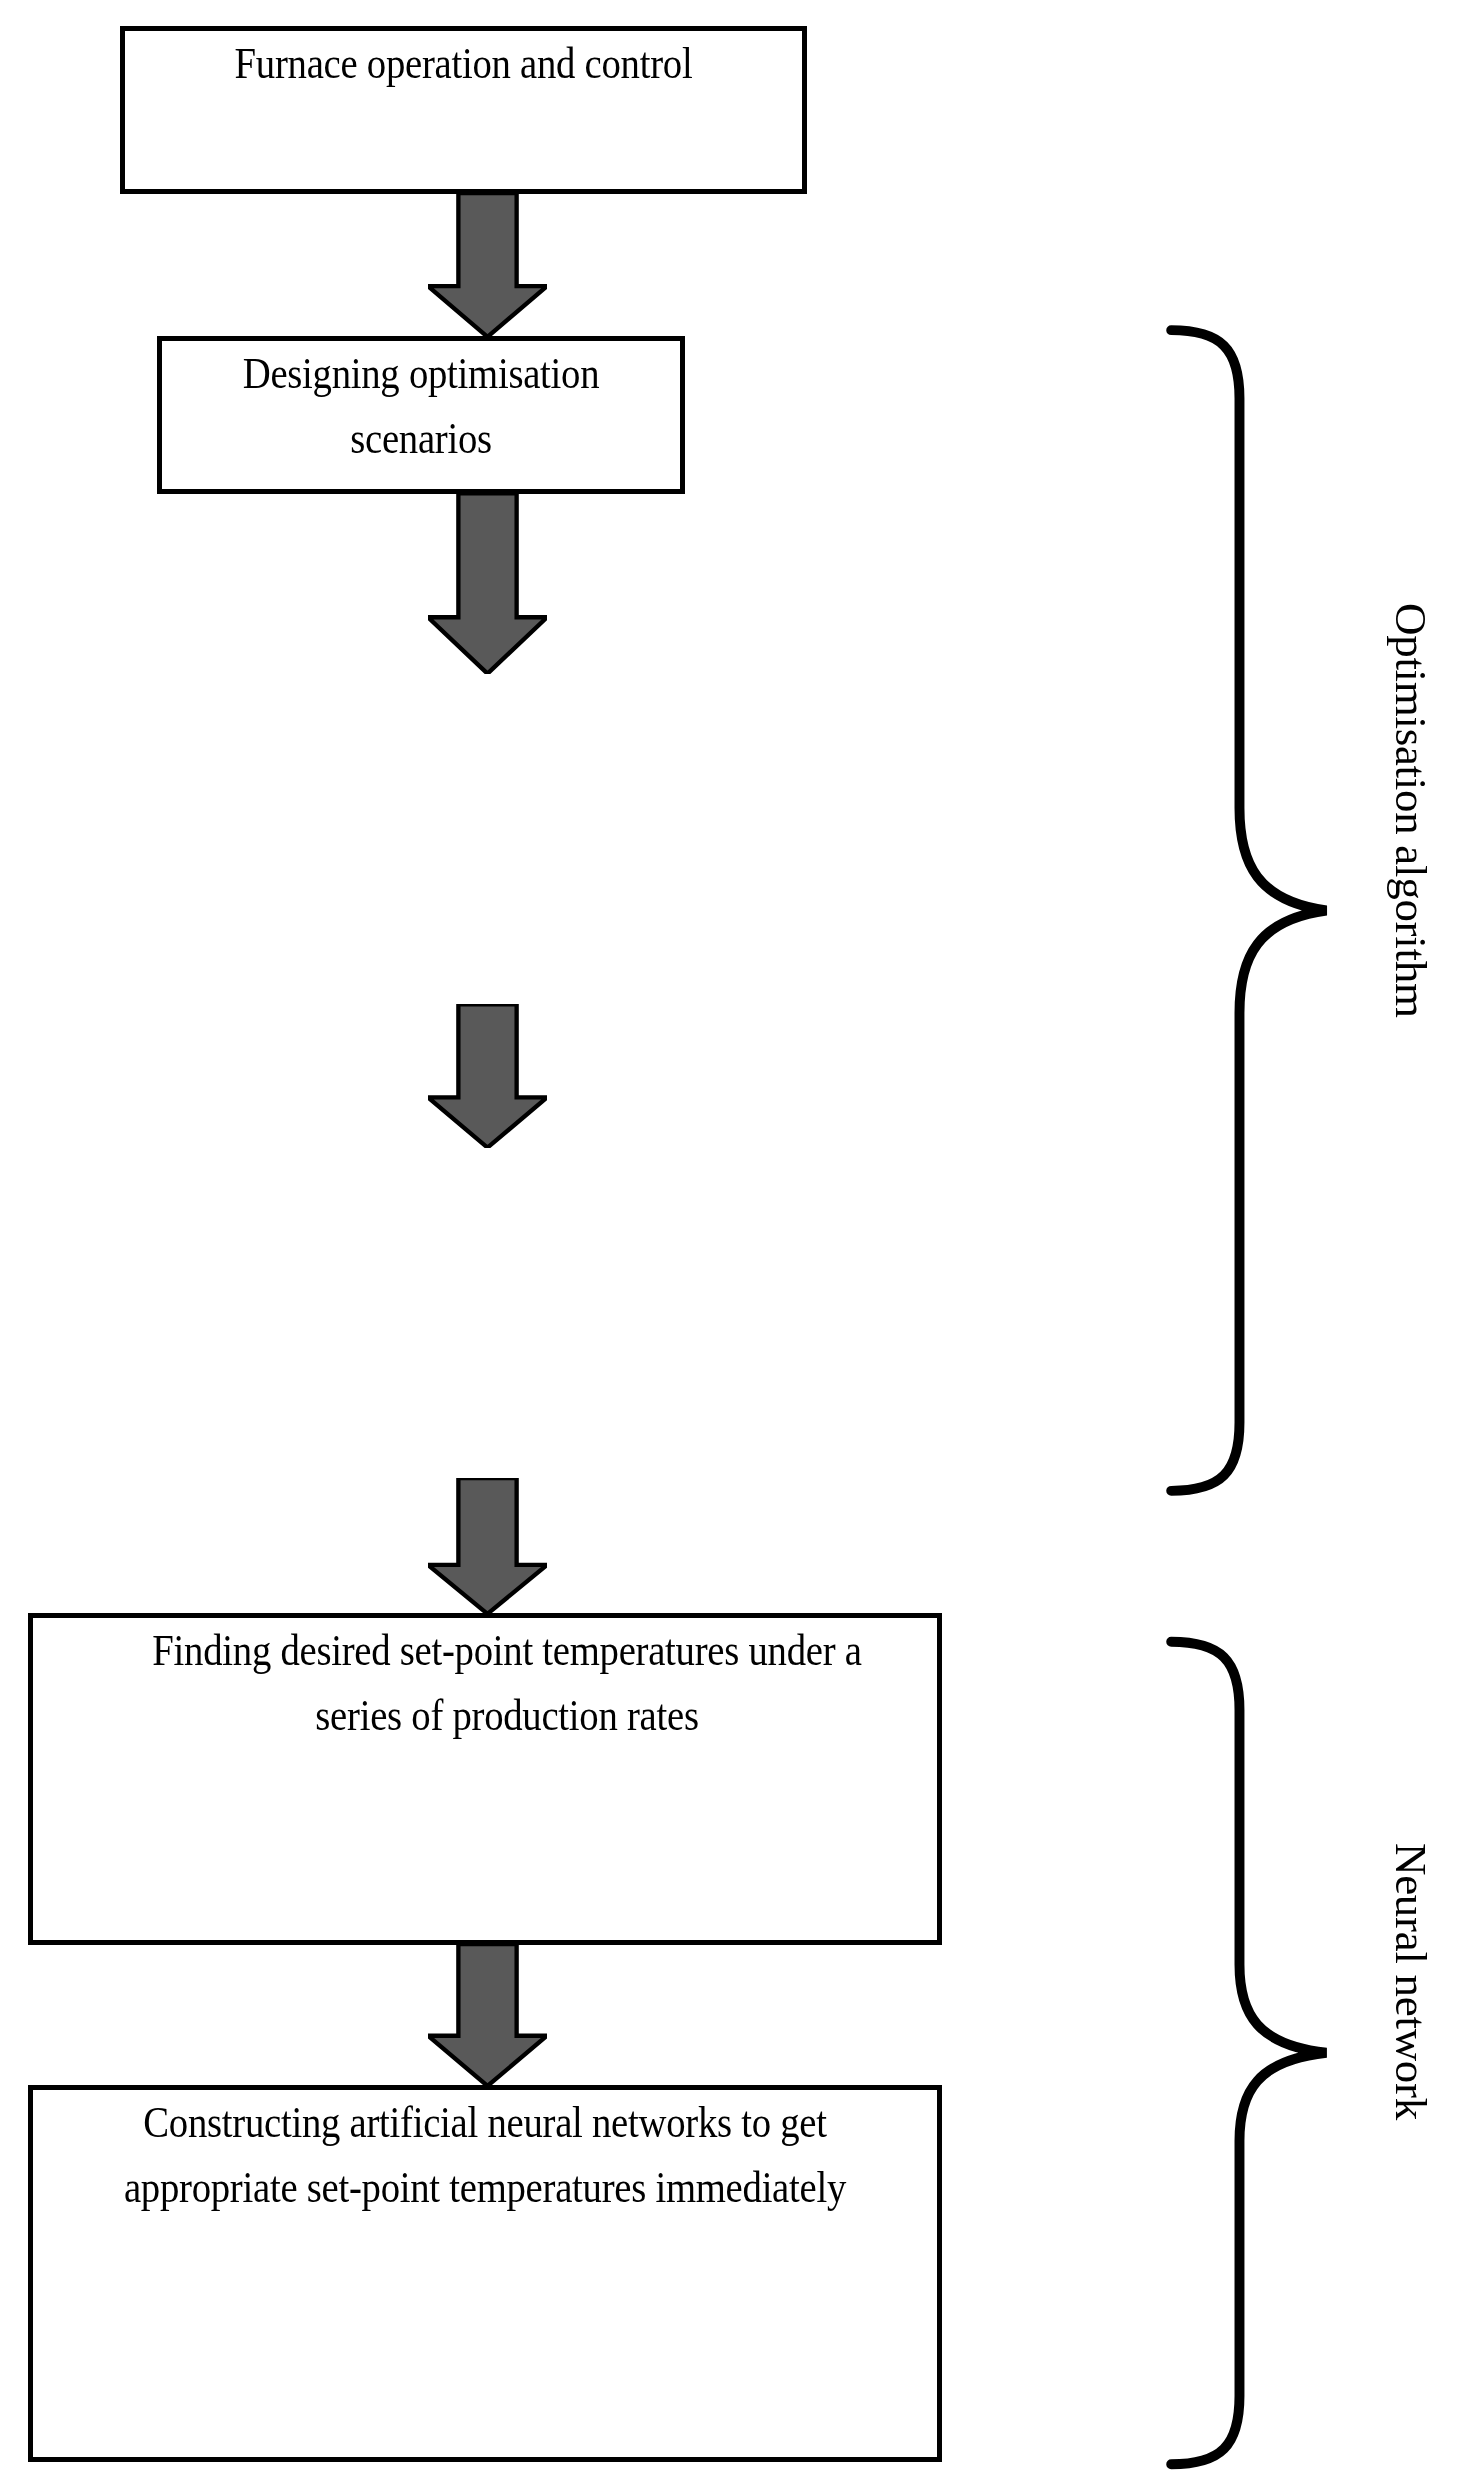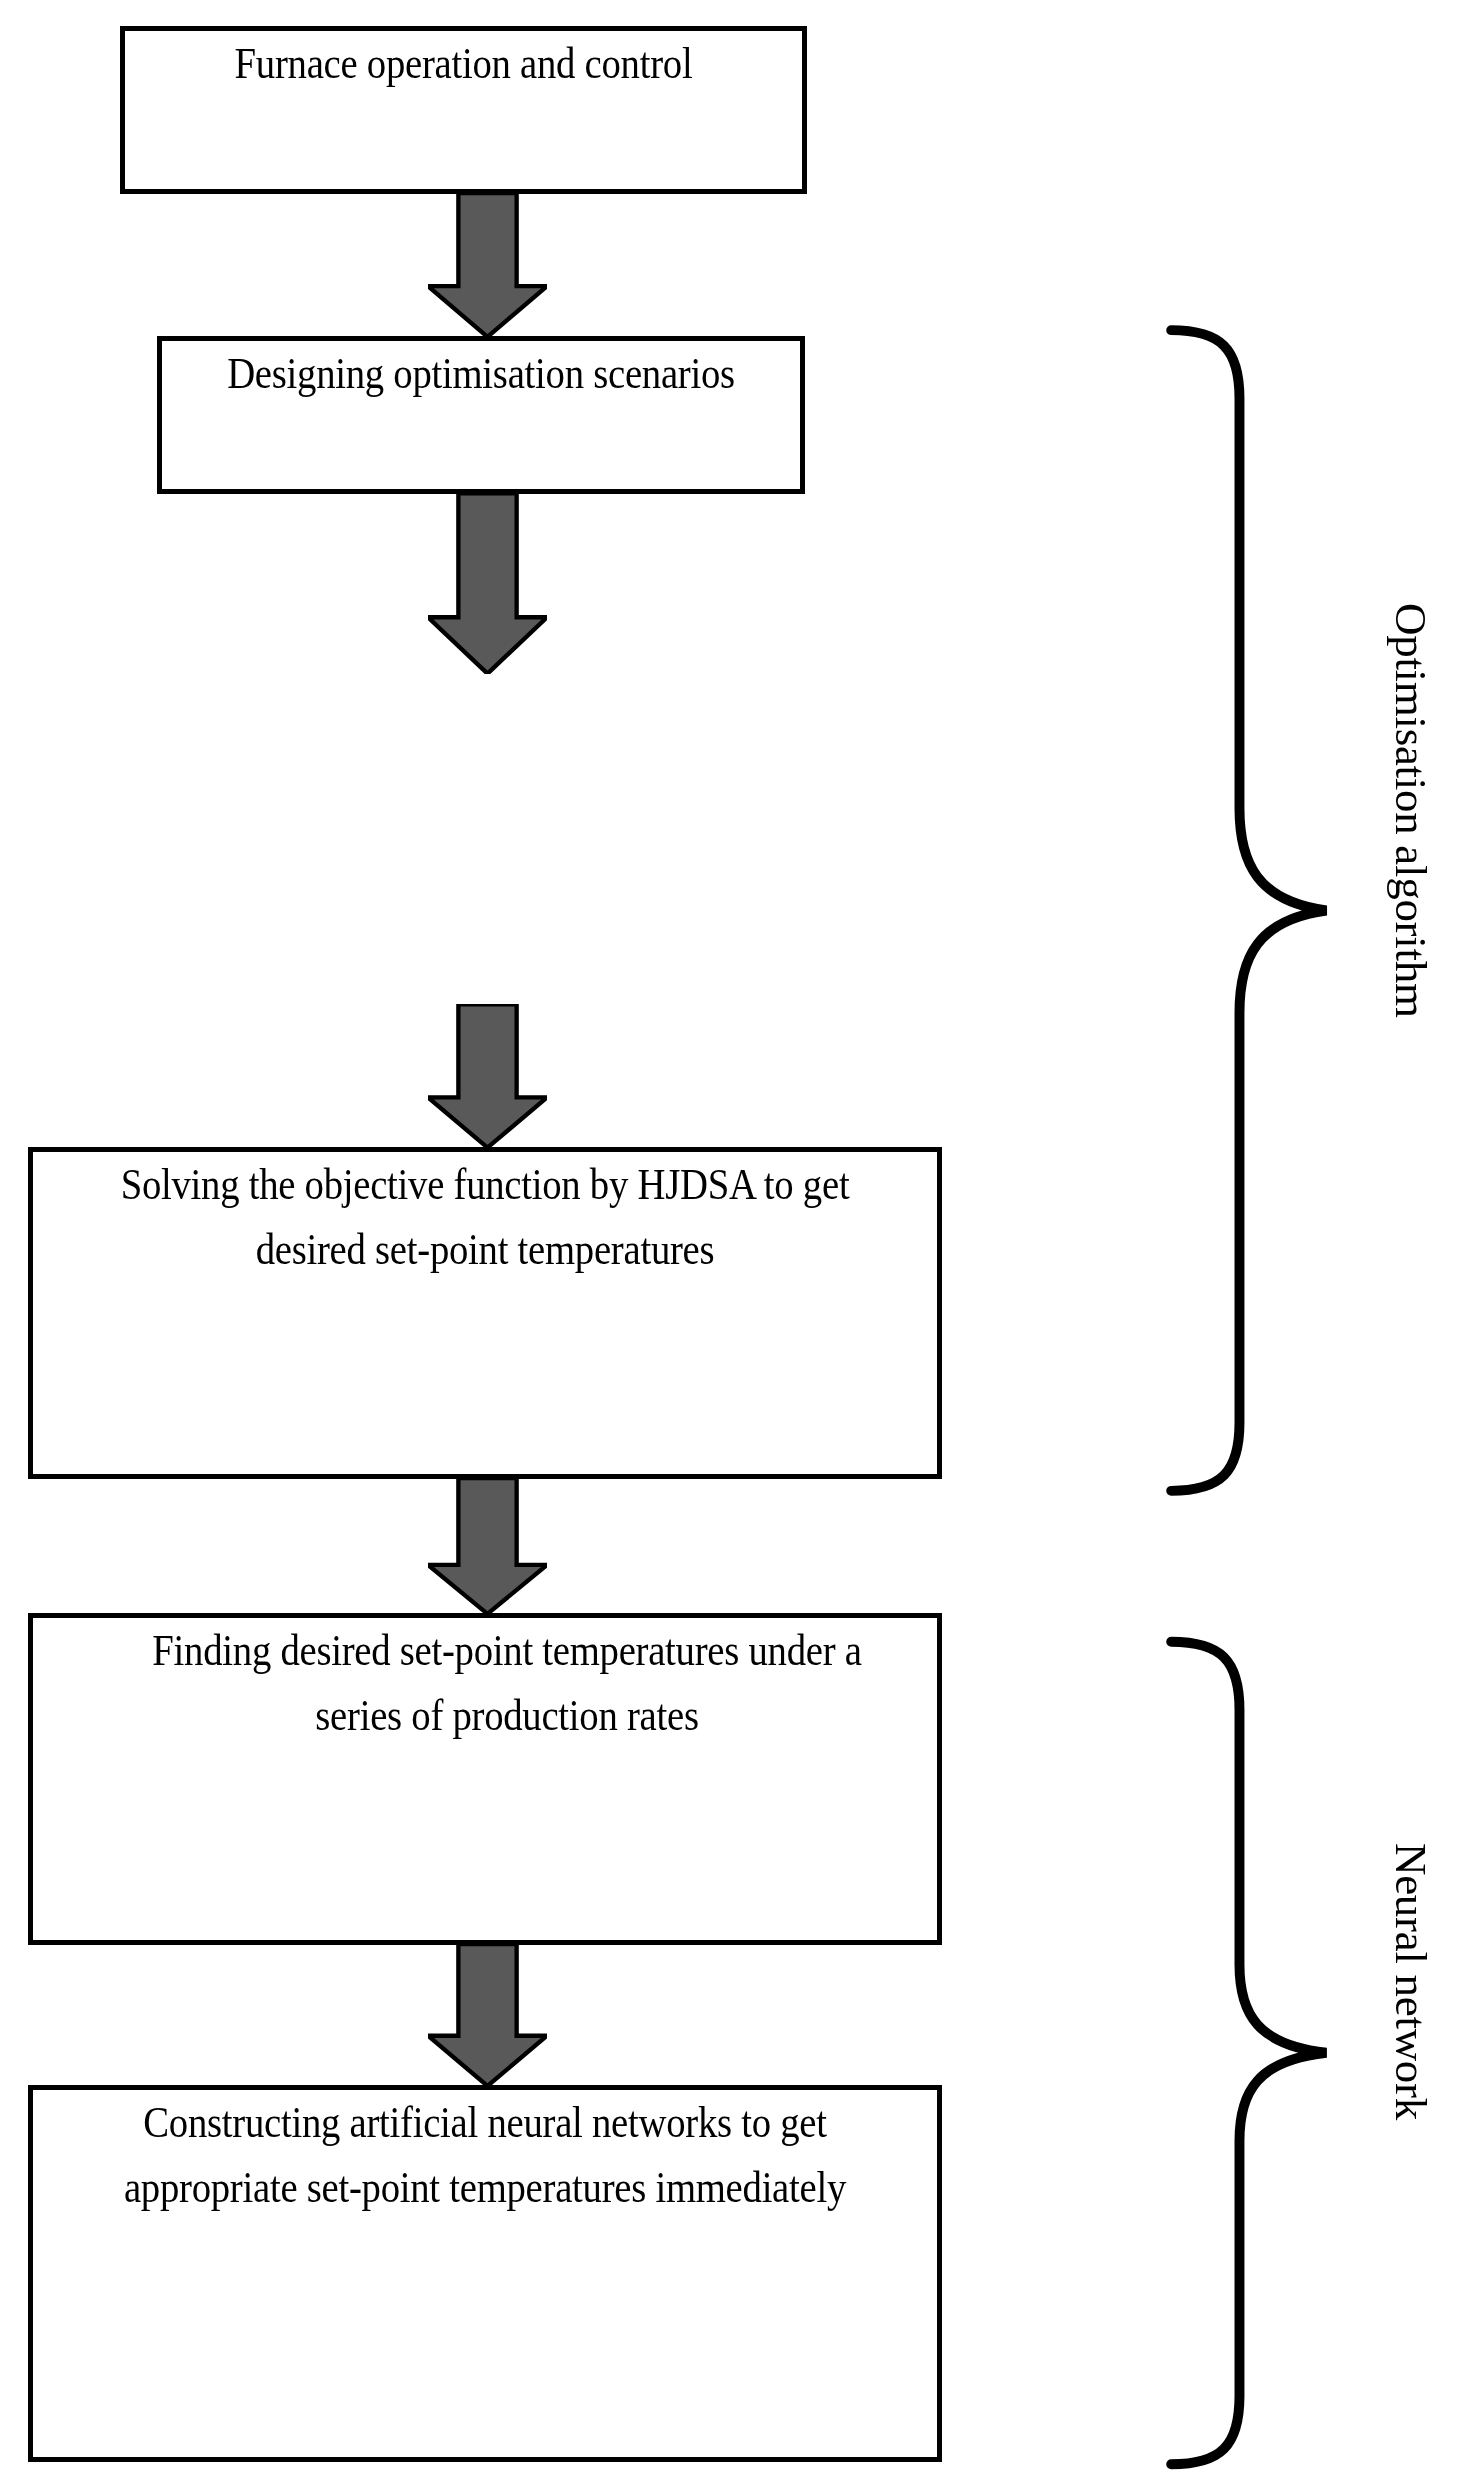--- a/index.html
+++ b/index.html
@@ -64,40 +64,37 @@
   <div class="node" style="left:120px; top:26px; width:687px; height:168px;">
     <span class="node-label">Furnace operation and control</span>
   </div>
 
   <div class="arrow" style="left:428px; top:193px; width:119px; height:144px;">
     <svg width="119" height="144" viewBox="0 0 192 232" xmlns="http://www.w3.org/2000/svg">
       <polygon points="49,0 143,0 143,150 192,150 96,232 0,150 49,150" fill="#595959" stroke="#000000" stroke-width="7" stroke-linejoin="miter"></polygon>
     </svg>
   </div>
 
-  <div class="node" style="left:157px; top:336px; width:648px; height:158px;">
+  <div class="node" style="left:157px; top:336px; width:528px; height:158px;">
     <span class="node-label">Designing optimisation scenarios</span>
   </div>
 
   <div class="arrow" style="left:428px; top:493px; width:119px; height:181px;">
     <svg width="119" height="181" viewBox="0 0 192 291" xmlns="http://www.w3.org/2000/svg">
       <polygon points="49,0 143,0 143,200 192,200 96,291 0,200 49,200" fill="#595959" stroke="#000000" stroke-width="7" stroke-linejoin="miter"></polygon>
     </svg>
   </div>
 
 
   <div class="arrow" style="left:428px; top:1004px; width:119px; height:144px;">
     <svg width="119" height="144" viewBox="0 0 192 231" xmlns="http://www.w3.org/2000/svg">
       <polygon points="49,0 143,0 143,150 192,150 96,231 0,150 49,150" fill="#595959" stroke="#000000" stroke-width="7" stroke-linejoin="miter"></polygon>
     </svg>
   </div>
 
-  <div class="node" style="left:28px; top:1147px; width:914px; height:332px;">
-    <span class="node-label">Solving the objective function by HJDSA to get desired set-point temperatures</span>
-  </div>
 
   <div class="arrow" style="left:428px; top:1478px; width:119px; height:136px;">
     <svg width="119" height="136" viewBox="0 0 192 219" xmlns="http://www.w3.org/2000/svg">
       <polygon points="49,0 143,0 143,140 192,140 96,219 0,140 49,140" fill="#595959" stroke="#000000" stroke-width="7" stroke-linejoin="miter"></polygon>
     </svg>
   </div>
 
   <div class="node" style="left:28px; top:1613px; width:914px; height:332px;padding-left:44px;">
     <span class="node-label">Finding desired set-point temperatures under a series of production rates</span>
   </div>

